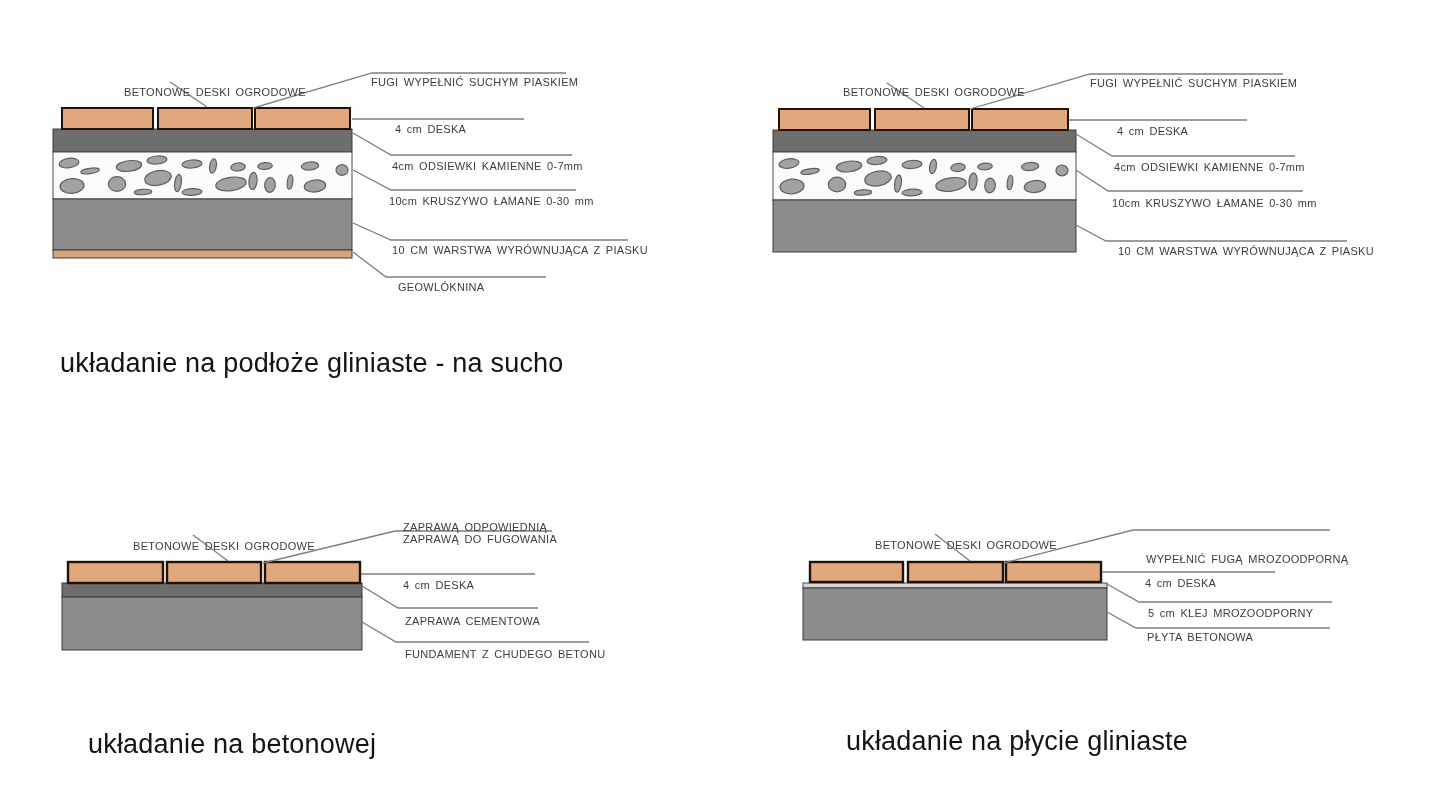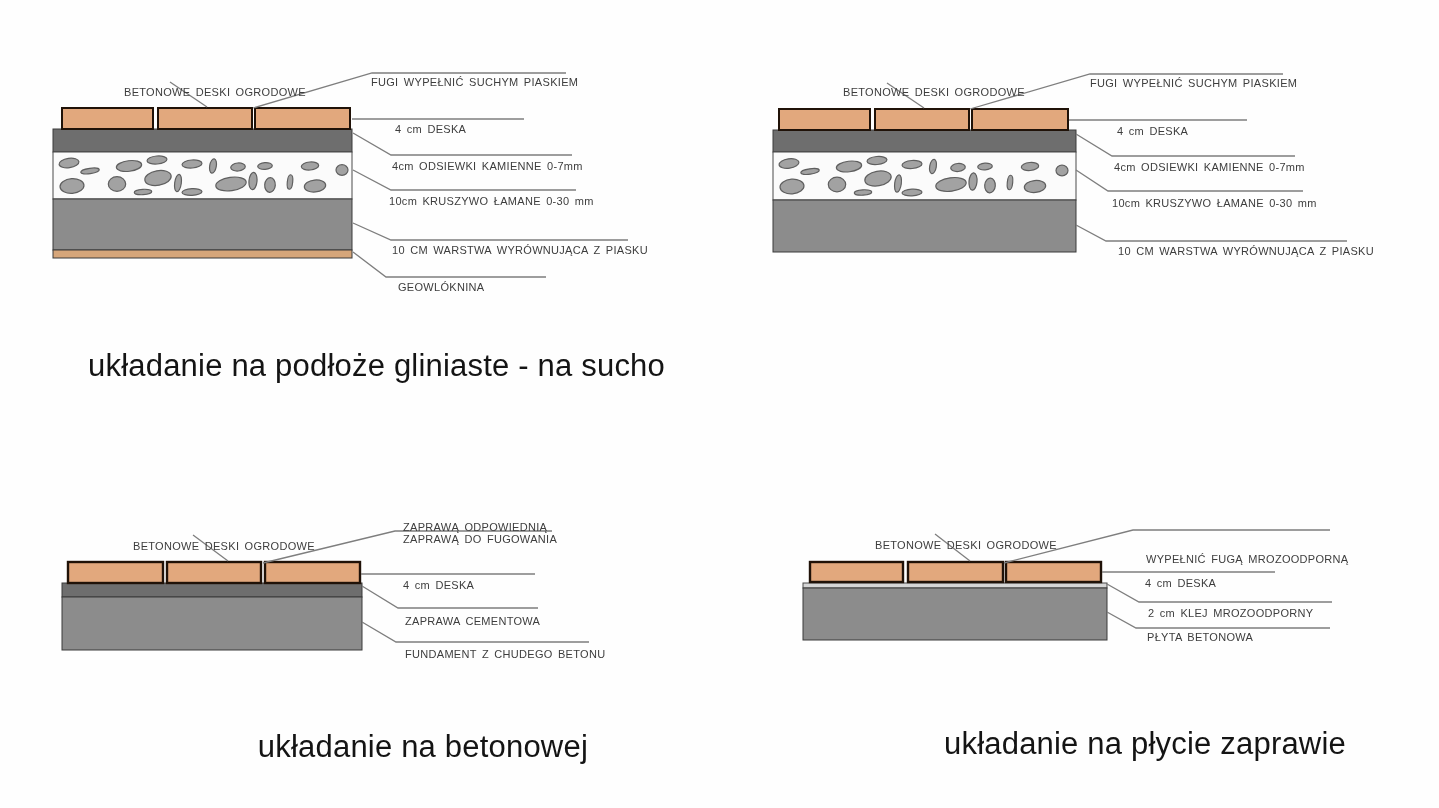--- a/index.html
+++ b/index.html
@@ -1,21 +1,21 @@
 <!DOCTYPE html>
 <html style="--board: #E2A87D; --board_outline: #201208; --layer_dark: #6E6E6E; --layer_mid: #8C8C8C; --stone: #A2A2A2; --stone_layer_bg: #FBFBFB; --geotextile: #D6A67A; --adhesive: #D6D6D6; --line: #7E7E7E; --label_text: #3D3D3D; --title_text: #141414;"><head>
 <meta charset="utf-8">
 <style>
   html,body{margin:0;padding:0;background:#fff;}
   #canvas{position:relative;width:1439px;height:808px;background:#FEFEFE;overflow:hidden;
           font-family:"Liberation Sans",sans-serif;}
   #drawing{position:absolute;left:0;top:0;}
   .lbl{position:absolute;font-size:11px;line-height:11.5px;color:var(--label_text,#3d3d3d);
        letter-spacing:.3px;word-spacing:2px;white-space:nowrap;margin-top:20px;}
-  .title{position:absolute;font-size:31px;color:var(--title_text,#141414);text-align:right;
+  .title{position:absolute;font-size:27px;color:var(--title_text,#141414);text-align:left;
          letter-spacing:.2px;}
   .board{fill:var(--board,#E2A87D);stroke:var(--board_outline,#201208);stroke-width:2;}
   .boardB{stroke-width:2.4;}
   .dark{fill:var(--layer_dark,#6E6E6E);stroke:#3b3b3b;stroke-width:1;}
   .mid{fill:var(--layer_mid,#8C8C8C);stroke:#3b3b3b;stroke-width:1;}
   .white{fill:var(--stone_layer_bg,#FBFBFB);stroke:#4a4a4a;stroke-width:1;}
   .tan{fill:var(--geotextile,#D6A67A);stroke:#3b3b3b;stroke-width:1;}
   .klej{fill:var(--adhesive,#D6D6D6);stroke:#4a4a4a;stroke-width:1;}
   .stone{fill:var(--stone,#A2A2A2);stroke:#5f5f5f;stroke-width:1.2;}
   .ldr{stroke:var(--line,#7E7E7E);stroke-width:1.3;fill:none;}
@@ -151,17 +151,17 @@
     <div>ZAPRAWĄ DO FUGOWANIA</div>
   </div>
   <div class="lbl" style="left:403px;top:560px">4 cm DESKA</div>
   <div class="lbl" style="left:405px;top:596px">ZAPRAWA CEMENTOWA</div>
   <div class="lbl" style="left:405px;top:629px">FUNDAMENT Z CHUDEGO BETONU</div>
   <div class="title" style="left:88px;top:729px;width:500px">układanie na betonowej</div>
 
   <div class="lbl" style="left:875px;top:520px">BETONOWE DESKI OGRODOWE</div>
   <div class="lbl" style="left:1146px;top:534px">WYPEŁNIĆ FUGĄ MROZOODPORNĄ</div>
   <div class="lbl" style="left:1145px;top:558px">4 cm DESKA</div>
-  <div class="lbl" style="left:1148px;top:588px">2 cm KLEJ MROZOODPORNY</div>
+  <div class="lbl" style="left:1148px;top:588px">5 cm KLEJ MROZOODPORNY</div>
   <div class="lbl" style="left:1147px;top:612px">PŁYTA BETONOWA</div>
-  <div class="title" style="left:846px;top:726px;width:500px">układanie na płycie zaprawie</div>
+  <div class="title" style="left:846px;top:726px;width:500px">układanie na płycie gliniaste</div>
 
 </div>
 
 </body></html>

